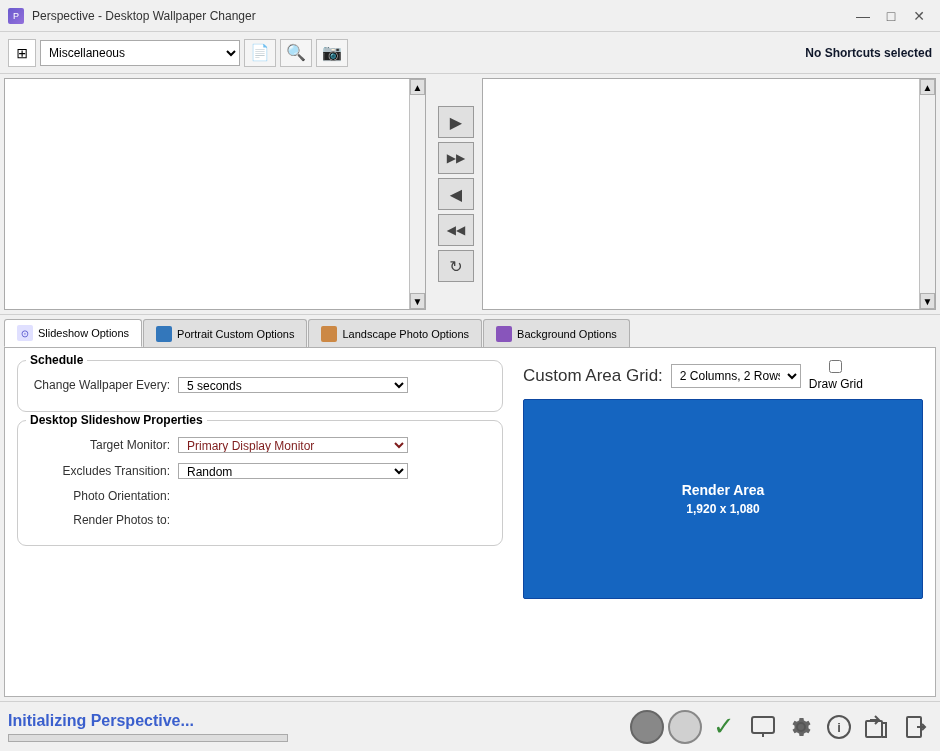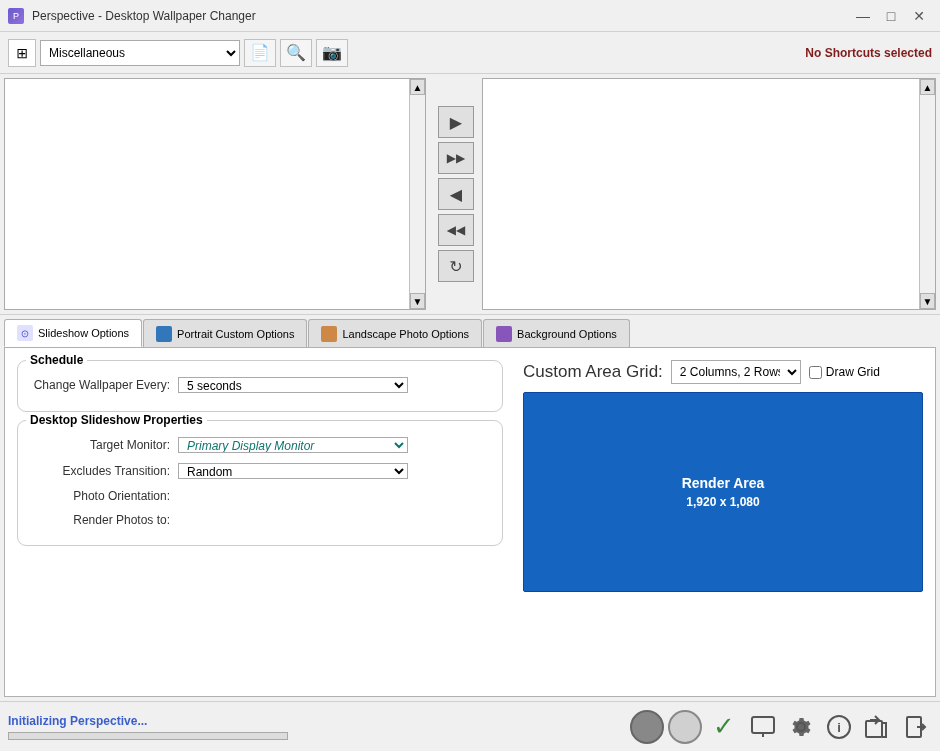--- a/index.html
+++ b/index.html
@@ -96,21 +96,21 @@
       height: 28px;
       border: 1px solid #c0c0c0;
       background: #f5f5f5;
       cursor: pointer;
       display: flex;
       align-items: center;
       justify-content: center;
       font-size: 16px;
     }
     .shortcuts-label {
-      color: #7f1d1d;
+      color: #0f172a;
       font-weight: bold;
       font-size: 12px;
       margin-left: auto;
     }
 
     
     .arrow-buttons {
       display: flex;
       flex-direction: column;
       align-items: center;
@@ -272,23 +272,24 @@
       height: 24px;
       border: 1px solid #aaa;
       background: white;
       padding: 0 4px;
       font-size: 12px;
       width: 130px;
     }
 
     .draw-grid-check {
       display: flex;
-      align-items: flex-end;
+      align-items: center;
       gap: 4px;
       font-size: 12px;
+      flex-direction: column;
     }
 
     
     .render-preview {
       background: #1565c0;
       border: 1px solid #0d47a1;
       display: flex;
       align-items: center;
       justify-content: center;
       color: white;
@@ -317,21 +318,21 @@
       align-items: center;
       padding: 4px 8px;
       gap: 8px;
       height: 50px;
       flex-shrink: 0;
     }
 
     .status-text {
       color: #3a5fcd;
       font-weight: bold;
-      font-size: 12px;
+      font-size: 16px;
       flex: 1;
     }
 
     .progress-bar-container {
       width: 280px;
       height: 8px;
       background: #ddd;
       border: 1px solid #aaa;
     }
 
@@ -518,21 +519,21 @@
             </select>
           </div>
         </div>
 
         <div class="group-box">
           <span class="group-box-title section-title">Desktop Slideshow Properties</span>
           <div style="height: 8px;"></div>
 
           <div class="form-row">
             <label class="form-label">Target Monitor:</label>
-            <select class="form-select" style="color:#0f766e;font-style:italic;">
+            <select class="form-select" style="color:#7f1d1d;">
               <option>Primary Display Monitor</option>
             </select>
           </div>
 
           <div class="form-row">
             <label class="form-label">Excludes Transition:</label>
             <select class="form-select">
               <option>Random</option>
               <option>Fade</option>
               <option>Slide</option>

